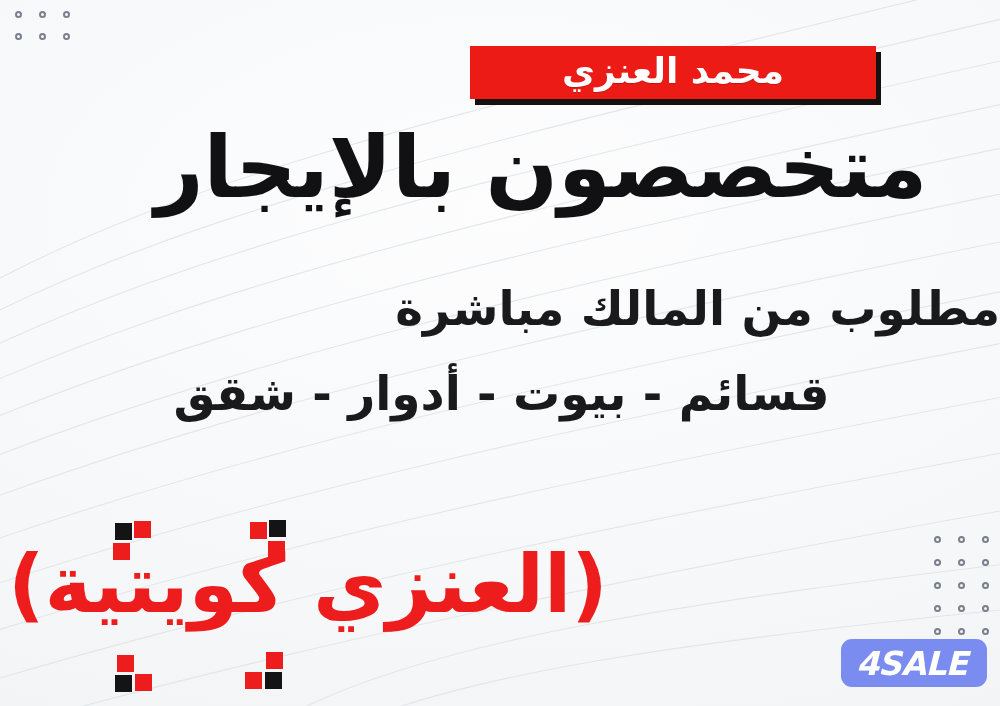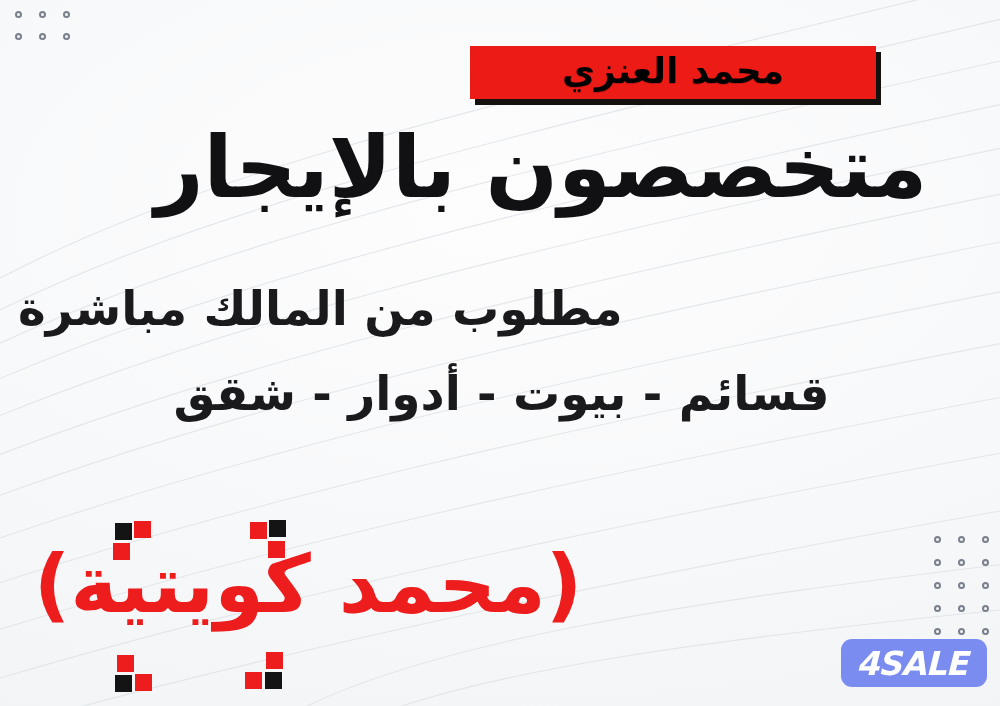--- a/index.html
+++ b/index.html
@@ -72,21 +72,21 @@
     height: 53px;
     background: #ed1b16;
     box-shadow: 5px 6px 0 0 #14110f;
     display: flex;
     align-items: center;
     justify-content: center;
     box-sizing: border-box;
     padding-bottom: 3px;
   }
   .name-banner .banner-text {
-    color: #000000;
+    color: #ffffff;
     font-size: 36px;
     font-weight: 700;
     line-height: 1;
     letter-spacing: 0.5px;
     white-space: nowrap;
     text-shadow: 0 1px 0 rgba(0,0,0,.18);
   }
 
   
   .headline {
@@ -102,21 +102,21 @@
     white-space: nowrap;
     padding-left: 82px;
     box-sizing: border-box;
   }
 
   .subline-1 {
     position: absolute;
     left: 0;
     right: 0;
     top: 283px;
-    text-align: left;
+    text-align: right;
     color: #1a1a1c;
     font-size: 47px;
     font-weight: 700;
     line-height: 1.1;
     white-space: nowrap;
     padding-left: 18px;
     box-sizing: border-box;
   }
 
   .subline-2 {
@@ -236,21 +236,21 @@
   <div class="name-banner">
     <span class="banner-text">محمد العنزي</span>
   </div>
 
   <div class="headline">متخصصون بالإيجار</div>
 
   <div class="subline-1">مطلوب من المالك مباشرة</div>
 
   <div class="subline-2">قسائم - بيوت - أدوار - شقق</div>
 
-  <div class="kuwaiti-mgmt">(محمد كويتية)</div>
+  <div class="kuwaiti-mgmt">(العنزي كويتية)</div>
 
   <div class="sq sq-black" style="left:115px; top:523px;"></div>
   <div class="sq sq-red" style="left:134px; top:521px;"></div>
   <div class="sq sq-red" style="left:113px; top:543px;"></div>
 
   <div class="sq sq-red" style="left:250px; top:522px;"></div>
   <div class="sq sq-black" style="left:269px; top:520px;"></div>
   <div class="sq sq-red" style="left:268px; top:541px;"></div>
 
   <div class="sq sq-red" style="left:117px; top:655px;"></div>

